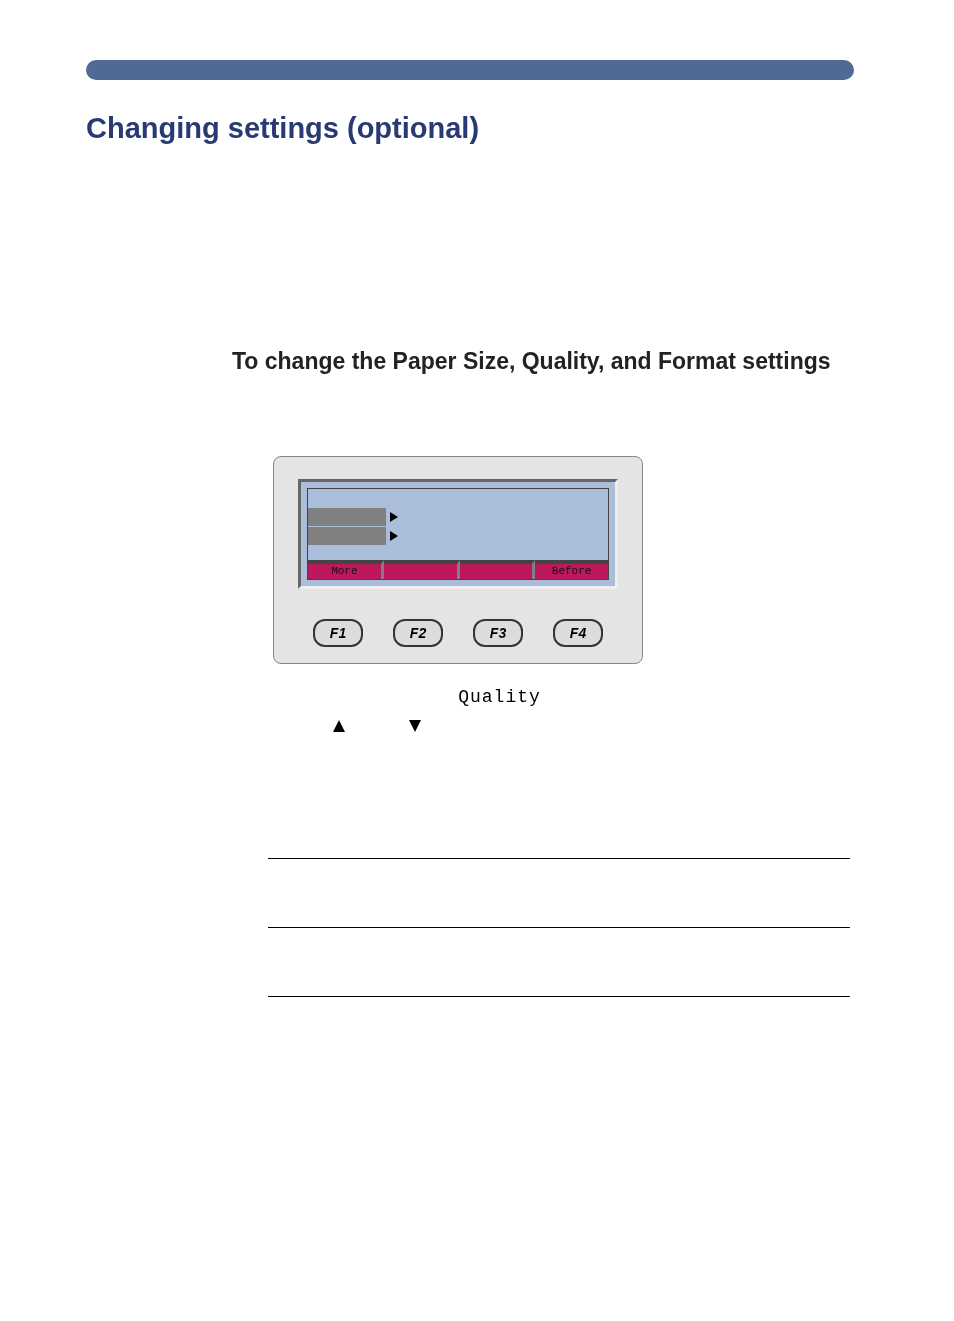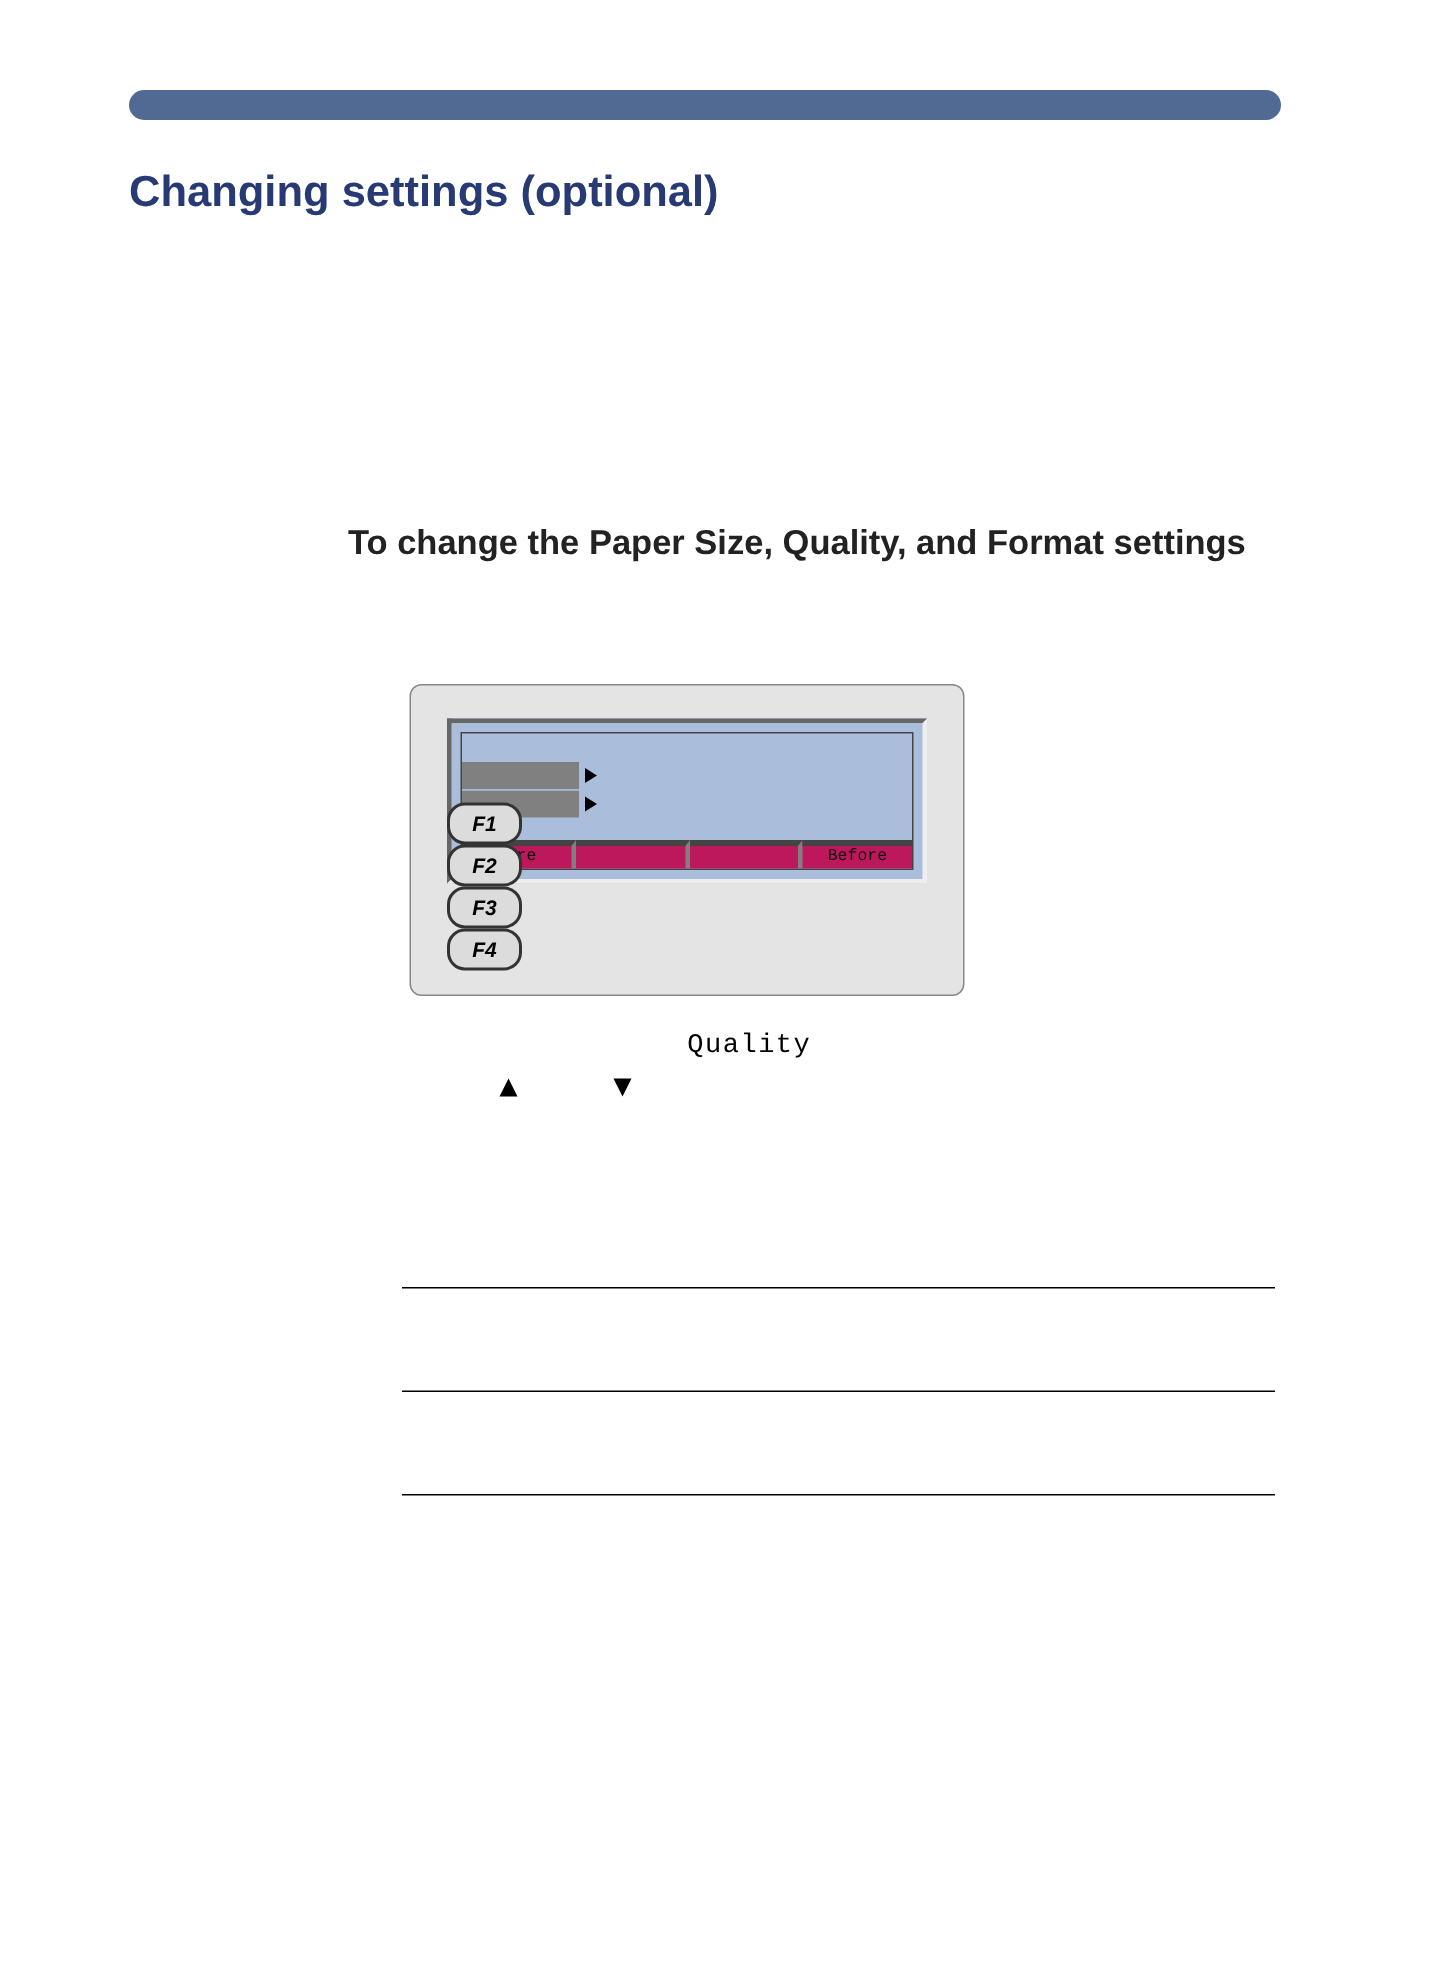--- a/index.html
+++ b/index.html
@@ -142,21 +142,20 @@
     color: #111;
   }
   .lcd-footer div:last-child { border-right: none; }
   .fkeys {
     position: absolute;
     bottom: 16px;
     left: 24px;
     width: 320px;
     display: flex;
     justify-content: space-around;
-    flex-direction: column;
   }
   .fkey {
     width: 46px; height: 24px;
     border: 2px solid #333;
     border-radius: 12px;
     background: #dcdcdc;
     text-align: center;
     font-family: Arial, sans-serif;
     font-weight: bold;
     font-style: italic;

